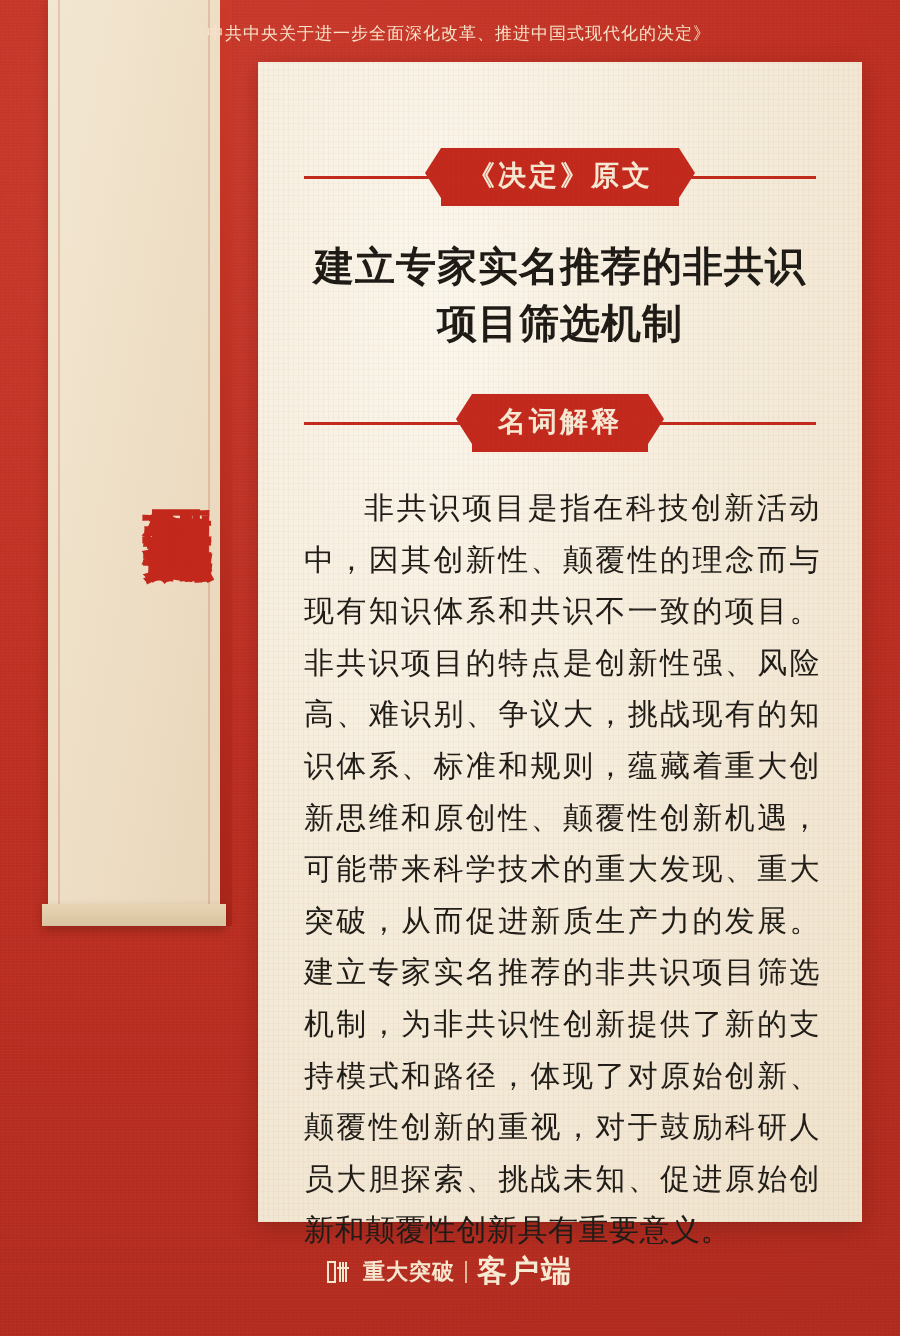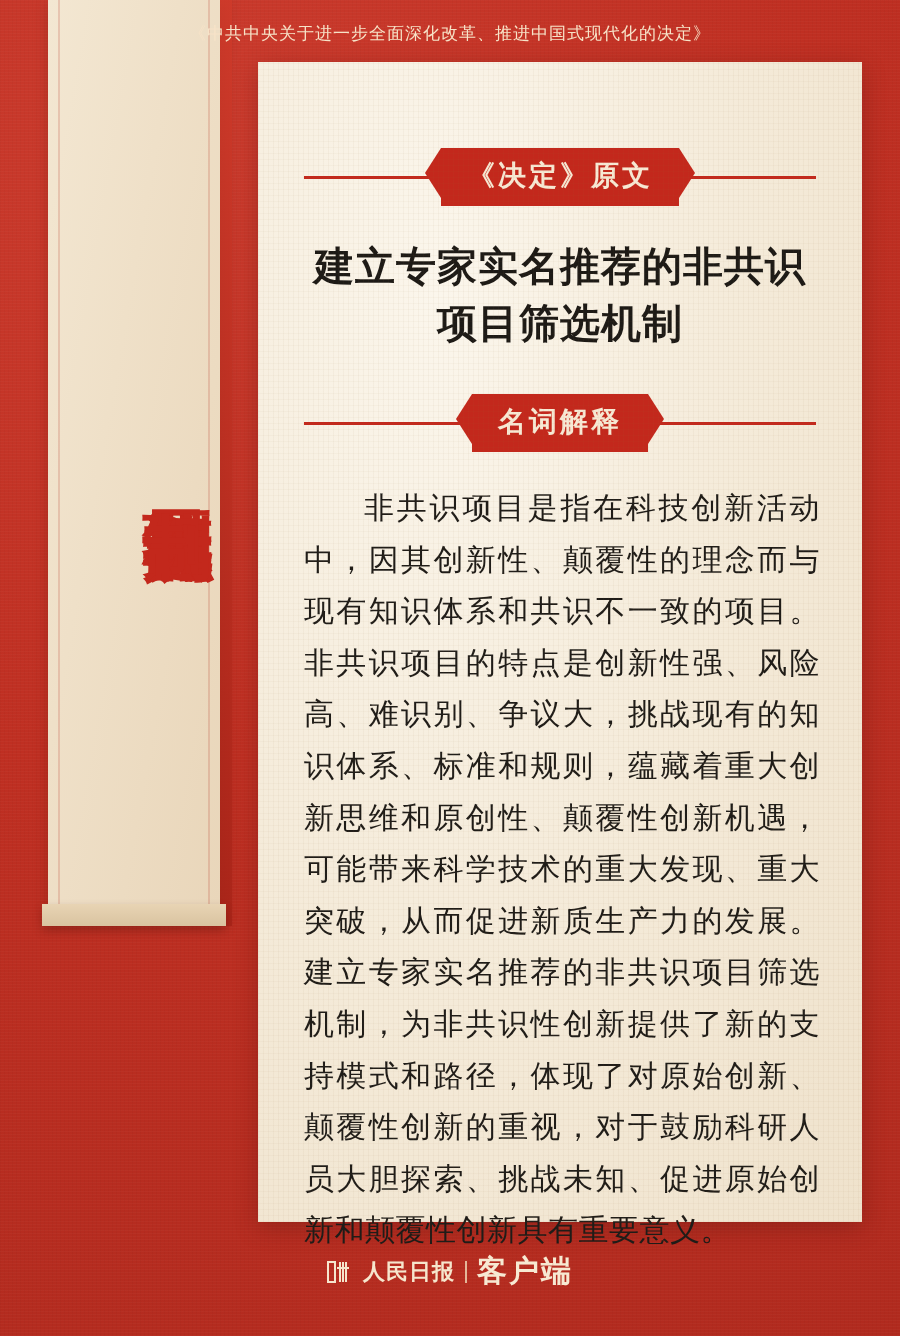--- a/index.html
+++ b/index.html
@@ -298,18 +298,18 @@
 
   </div>
 
   <div class="footer">
     <span class="footer-logo">
       <svg width="26" height="24" viewBox="0 0 26 24" aria-hidden="true">
         <rect x="1" y="2" width="7" height="20" fill="none" stroke="#f6e6cd" stroke-width="2"></rect>
         <path d="M13 2 L13 22 M10 8 L22 8 M16 2 L16 22 M19 2 L19 22" stroke="#f6e6cd" stroke-width="2" fill="none"></path>
       </svg>
     </span>
-    <span class="footer-mark">人民日报</span>
+    <span class="footer-mark">重大突破</span>
     <span class="footer-divider"></span>
     <span class="footer-app">客户端</span>
   </div>
 
 </div>
 
 </body></html>

